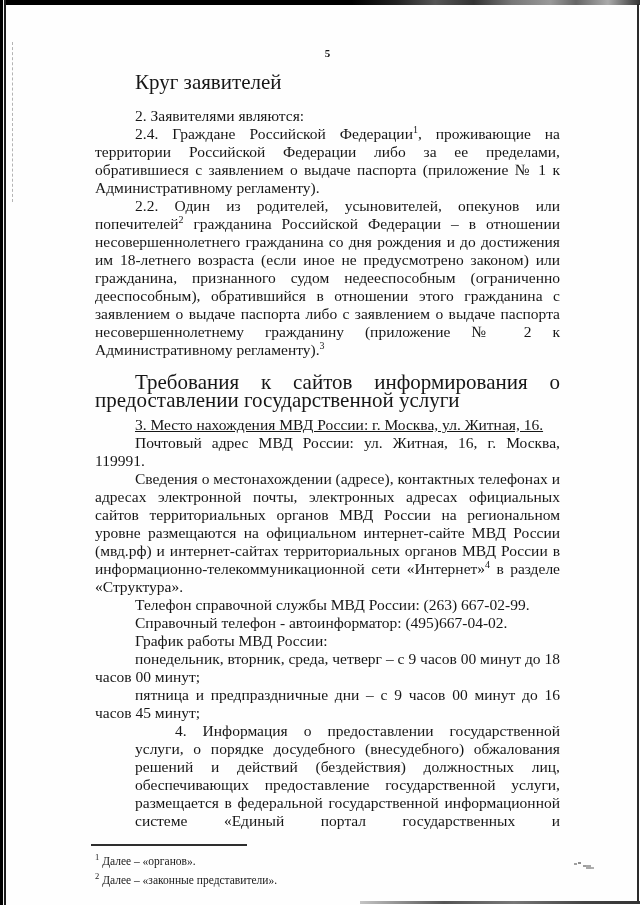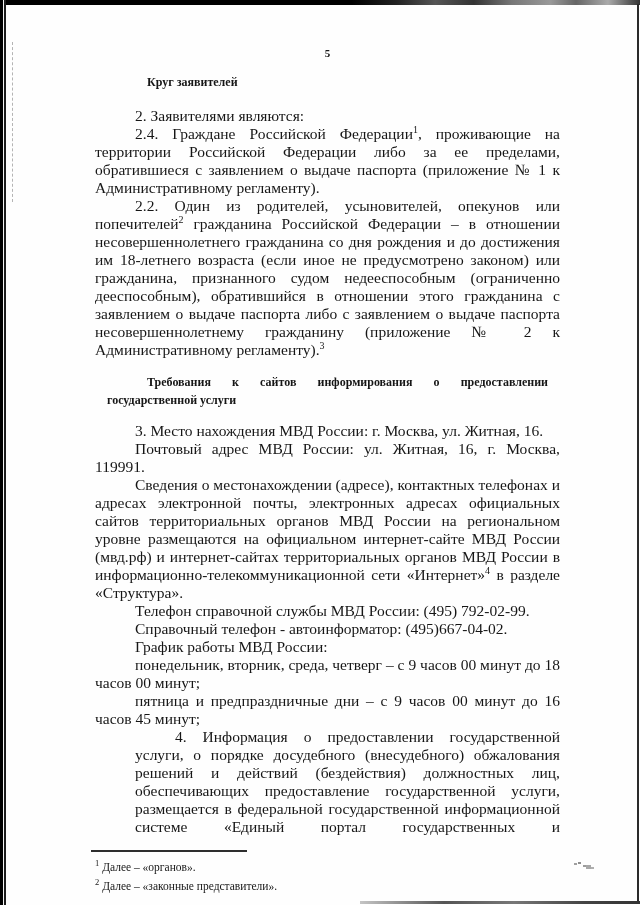--- a/index.html
+++ b/index.html
@@ -47,30 +47,30 @@
   }
   
   .content {
     position: absolute; left: 95px; top: 46px; width: 465px;
     font-size: 15.5px; line-height: 18px;
   }
   .page-num {
     text-align: center; font-size: 11px; font-weight: bold; line-height: 14px;
   }
   .heading {
-    font-weight: bold; margin: 12px; font-size: 12px;
+    font-weight: normal; margin: 0; font-size: 21px;
     text-align: justify; text-indent: 40px;
   }
   .h1 { margin-top: 13px; }
   .h2 { margin-top: 14px; }
   .para {
     margin: 0; text-align: justify; text-indent: 40px;
   }
   .first-after-heading { margin-top: 16px; }
-  .after-h2 { margin-top: 13px; }
+  .after-h2 { margin-top: 7px; text-decoration: underline; }
   .continues { text-align-last: justify; margin-left: 40px; }
   sup.ref { font-size: 10px; line-height: 0; }
   
   .footnote-sep {
     margin: 14px 0 4px -4px; width: 156px; height: 0;
     border-top: 2px solid #2e2e2e;
   }
   .footnote {
     font-size: 11.5px; line-height: 15px; margin: 0; text-indent: 0;
   }
@@ -100,21 +100,21 @@
 
     <p class="para"><span>2.2. Один из родителей, усыновителей, опекунов или попечителей</span><sup class="ref">2</sup><span> гражданина Российской Федерации – в отношении несовершеннолетнего гражданина со дня рождения и до достижения им 18-летнего возраста (если иное не предусмотрено законом) или гражданина, признанного судом недееспособным (ограниченно дееспособным), обратившийся в отношении этого гражданина с заявлением о выдаче паспорта либо с заявлением о выдаче паспорта несовершеннолетнему гражданину (приложение № 2 к Административному регламенту).</span><sup class="ref">3</sup></p>
 
     <p class="heading h2">Требования к сайтов информирования о предоставлении государственной услуги</p>
 
     <p class="para after-h2">3. Место нахождения МВД России: г. Москва, ул. Житная, 16.</p>
     <p class="para">Почтовый адрес МВД России: ул. Житная, 16, г. Москва, 119991.</p>
 
     <p class="para"><span>Сведения о местонахождении (адресе), контактных телефонах и адресах электронной почты, электронных адресах официальных сайтов территориальных органов МВД России на региональном уровне размещаются на официальном интернет-сайте МВД России (мвд.рф) и интернет-сайтах территориальных органов МВД России в информационно-телекоммуникационной сети «Интернет»</span><sup class="ref">4</sup><span> в разделе «Структура».</span></p>
 
-    <p class="para">Телефон справочной службы МВД России: (495) 792-02-99.</p>
+    <p class="para">Телефон справочной службы МВД России: (263) 667-02-99.</p>
     <p class="para">Справочный телефон - автоинформатор: (495)667-04-02.</p>
     <p class="para">График работы МВД России:</p>
     <p class="para">понедельник, вторник, среда, четверг – с 9 часов 00 минут до 18 часов 00 минут;</p>
     <p class="para">пятница и предпраздничные дни – с 9 часов 00 минут до 16 часов 45 минут;</p>
 
     <p class="para continues">4. Информация о предоставлении государственной услуги, о порядке досудебного (внесудебного) обжалования решений и действий (бездействия) должностных лиц, обеспечивающих предоставление государственной услуги, размещается в федеральной государственной информационной системе «Единый портал государственных и</p>
 
     <div class="footnote-sep"></div>
 
     <p class="footnote"><sup>1</sup> <span>Далее – «органов».</span></p>

